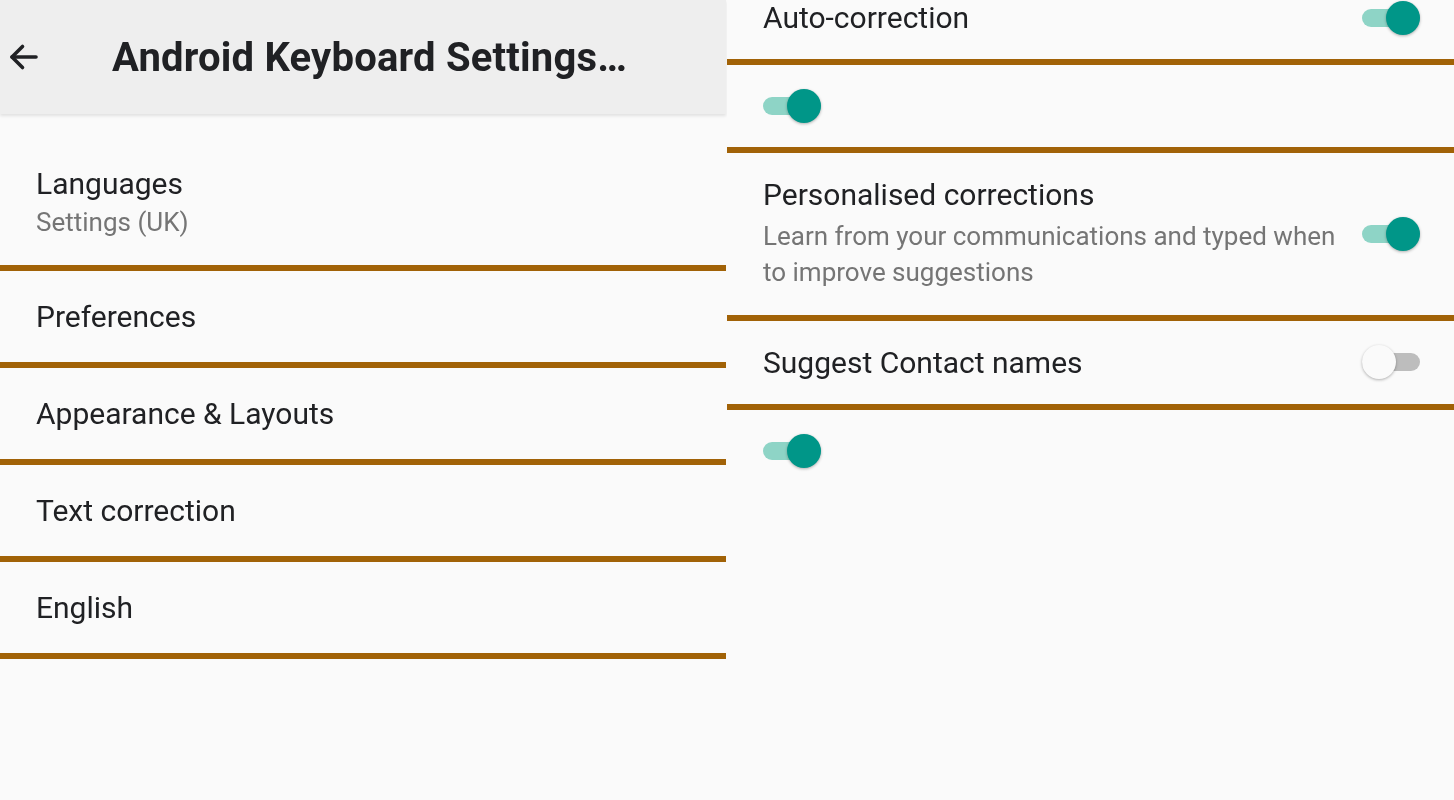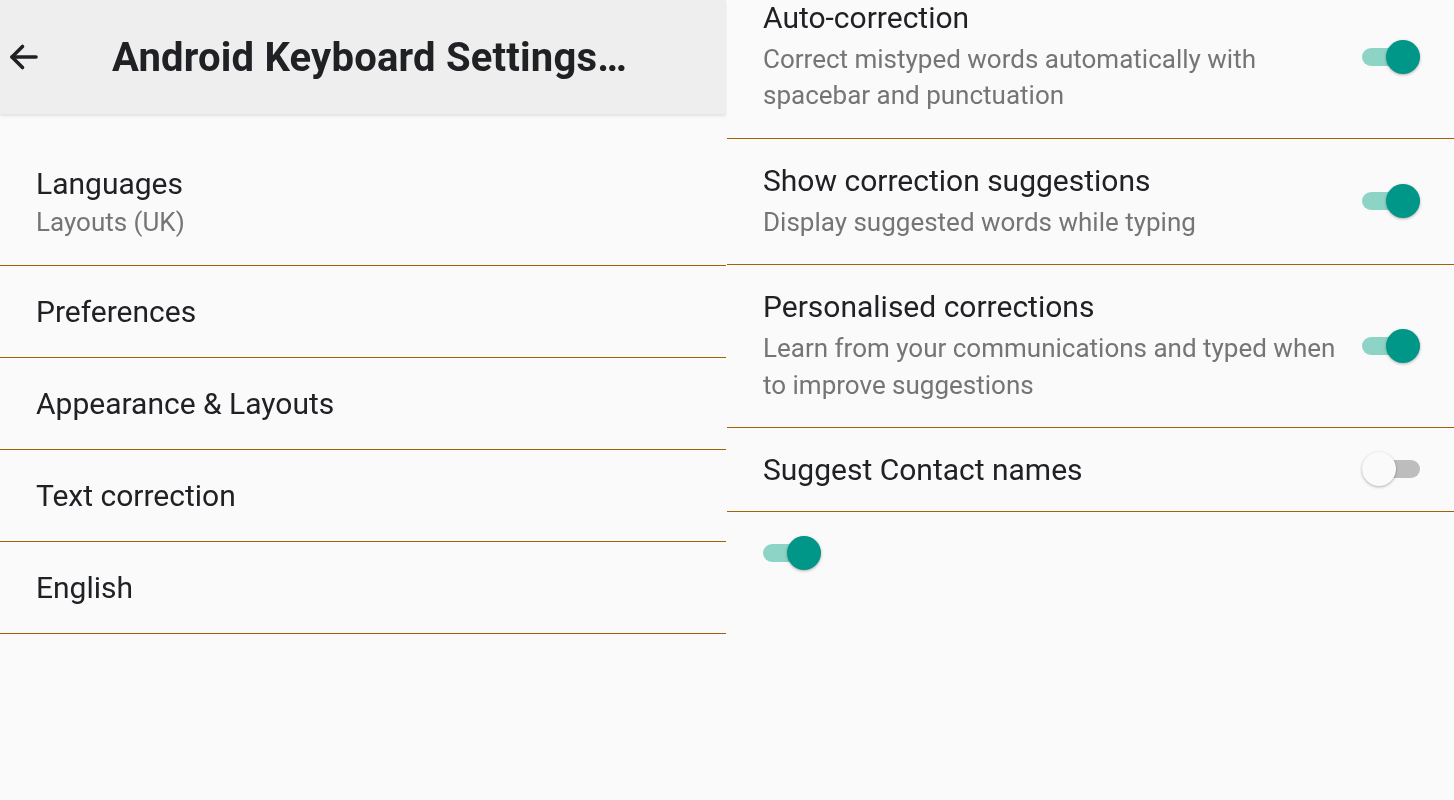--- a/index.html
+++ b/index.html
@@ -48,21 +48,21 @@
     margin-left: 64px;
     color: #202124;
     letter-spacing: 0.2px;
     white-space: nowrap;
   }
   .list {
     padding-top: 24px;
   }
   .row {
     padding: 28px 36px 28px 36px;
-    border-bottom: 1px solid #a16207;
+    border-bottom: 6px solid #a16207;
     cursor: pointer;
   }
   .row .primary {
     font-size: 30px;
     color: #202124;
   }
   .row .secondary {
     font-size: 26px;
     color: #757575;
     margin-top: 6px;
@@ -128,54 +128,49 @@
         <svg width="36" height="36" viewBox="0 0 24 24" fill="none" stroke="#202124" stroke-width="2.4" stroke-linecap="round" stroke-linejoin="round">
           <line x1="20" y1="12" x2="4" y2="12"></line>
           <polyline points="11 5 4 12 11 19"></polyline>
         </svg>
       </div>
       <div class="title">Android Keyboard Settings…</div>
     </div>
     <div class="list">
       <div class="row">
         <div class="primary">Languages</div>
-        <div class="secondary">Layouts (UK)</div>
+        <div class="secondary">Settings (UK)</div>
       </div>
       <div class="row">
         <div class="primary">Preferences</div>
       </div>
       <div class="row">
         <div class="primary">Appearance &amp; Layouts</div>
       </div>
       <div class="row">
         <div class="primary">Text correction</div>
       </div>
       <div class="row">
         <div class="primary">English</div>
       </div>
     </div>
   </div>
 
   <div class="pane right">
     <div class="row">
       <div class="text">
         <div class="primary">Auto-correction</div>
-        <div class="secondary">Correct mistyped words automatically with spacebar and punctuation</div>
-      </div>
-      <div class="toggle on">
-        <div class="track"></div>
-        <div class="thumb"></div>
-      </div>
-    </div>
-
-    <div class="row">
-      <div class="text">
-        <div class="primary">Show correction suggestions</div>
-        <div class="secondary">Display suggested words while typing</div>
-      </div>
+      </div>
+      <div class="toggle on">
+        <div class="track"></div>
+        <div class="thumb"></div>
+      </div>
+    </div>
+
+    <div class="row">
       <div class="toggle on">
         <div class="track"></div>
         <div class="thumb"></div>
       </div>
     </div>
 
     <div class="row">
       <div class="text">
         <div class="primary">Personalised corrections</div>
         <div class="secondary">Learn from your communications and typed when to improve suggestions</div>

